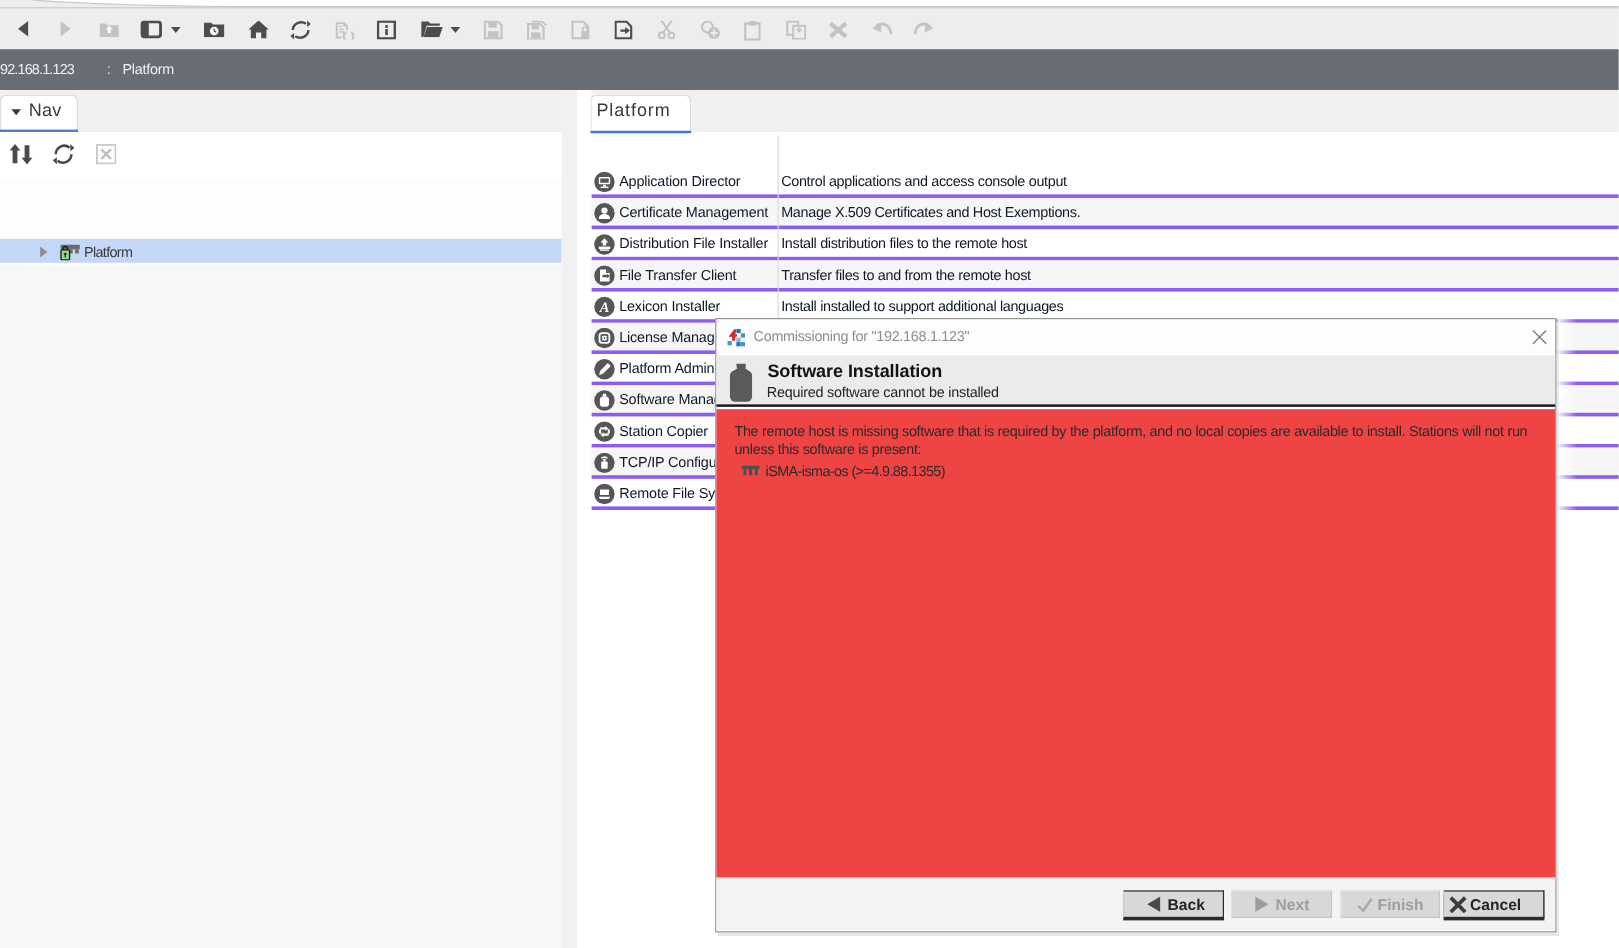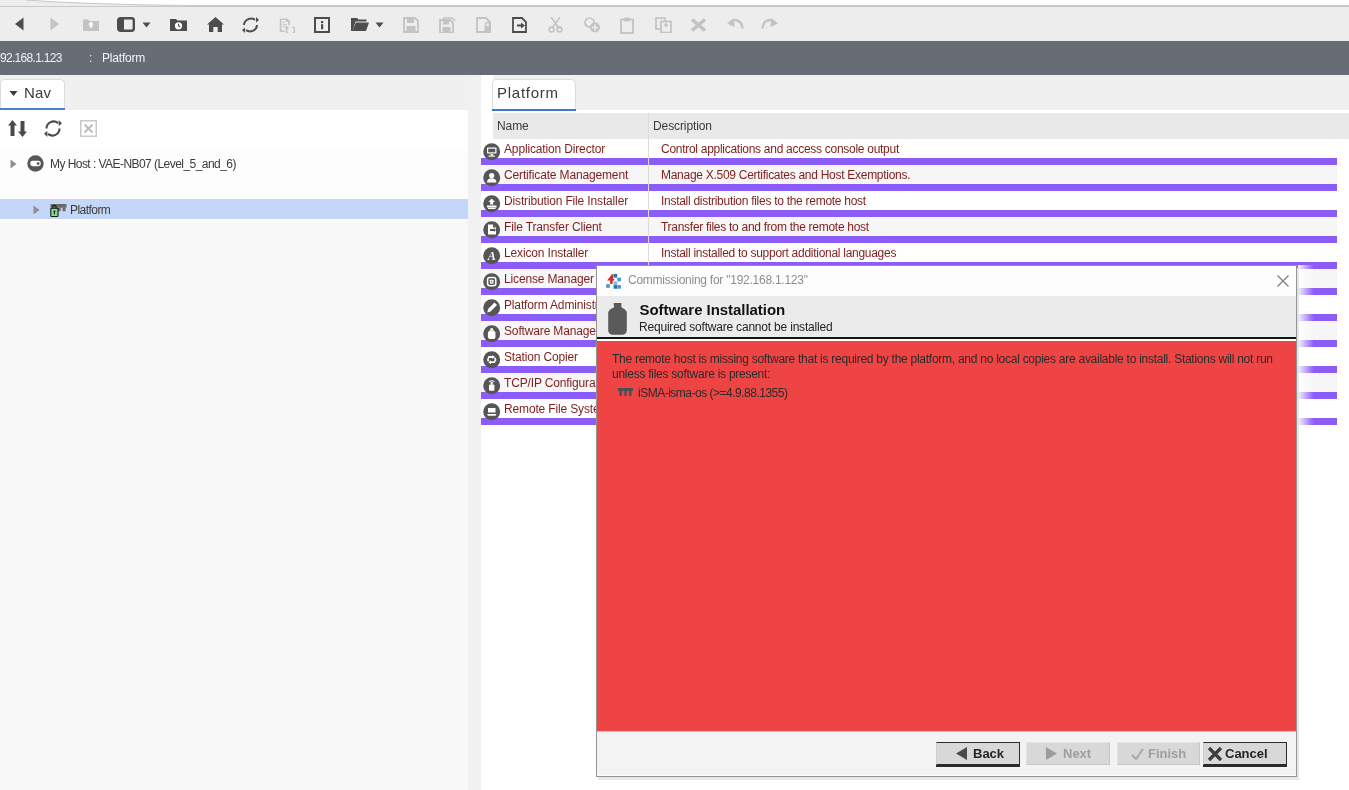--- a/index.html
+++ b/index.html
@@ -31,24 +31,24 @@
 #splitter { left:468px; top:75px; width:13px; height:715px; background:#f1f1f1; }
 
 #rightpanel { left:481px; top:75px; width:868px; height:715px; background:#fff; }
 #rtabstrip { left:12px; top:0; width:856px; height:35px; background:#f0f0f0; }
 #ptab { left:11px; top:4px; width:84px; height:30px; background:#fff; border:1px solid #dcdcdc; border-bottom:none; border-radius:5px 5px 0 0; }
 #ptabline { left:11px; top:34px; width:84px; height:2px; background:#3c79d2; }
 .tabtxt { position:absolute; font-size:15px; color:#3a3a3a; }
 
 #thead { left:12px; top:38px; width:856px; height:26px; background:#e9e9e9; font-size:12px; letter-spacing:-0.1px; color:#3a3a3a; }
 .hcell { position:absolute; top:50%; transform:translateY(-50%); }
-.row { position:absolute; left:0; width:856px; height:26px; font-size:12px; color:#7f1d1d; border-bottom:7px solid #8b5cf6; }
+.row { position:absolute; left:12px; width:856px; height:26px; font-size:12px; color:#0f172a; border-bottom:3px solid #8b5cf6; }
 .row.alt { background:#f6f6f6; }
 .row .name { position:absolute; left:23px; top:50%; transform:translateY(-50%); white-space:pre; letter-spacing:-0.15px; }
-.row .desc { position:absolute; left:158px; top:50%; transform:translateY(-50%); white-space:pre; letter-spacing:-0.28px;margin-left:22px; }
+.row .desc { position:absolute; left:158px; top:50%; transform:translateY(-50%); white-space:pre; letter-spacing:-0.28px; }
 .cico { position:absolute; left:2px; top:4px; }
 #colline { left:167px; top:38px; width:1px; height:313px; background:#dcdcdc; }
 
 #dialog { left:596px; top:265px; width:701px; height:512px; background:#fdfdfd; border:1px solid #949494; box-shadow:2px 3px 0 0 rgba(228,228,228,0.9); }
 #dtitletxt { position:absolute; left:31px; top:6.5px; font-size:12px; letter-spacing:-0.25px; color:#8d8d8d; }
 #dhead { left:0; top:30px; width:699px; height:43px; background:#ebebeb; border-bottom:2px solid #151515; }
 #dbody { left:0; top:75px; width:699px; height:391px; background:#ef4444; font-size:12px; color:#2b2b2b; }
 #dbody .bl { position:absolute; left:15px; white-space:pre; letter-spacing:-0.26px; }
 #dfoot { left:0; top:465px; width:699px; height:44px; background:#f3f3f3; border-top:1px solid #c9c9c9; }
 .btn { position:absolute; top:476px; height:23px; background:#d8d8d8; font-size:13px; font-weight:bold; }
@@ -238,31 +238,20 @@
       </svg>
 
       <svg class="abs" style="left:80px; top:10px;" width="17" height="17">
         <rect x="0.75" y="0.75" width="15.5" height="15.5" fill="none" stroke="#c9c9c9" stroke-width="1.5"></rect>
         <path d="M4.5,4.5 L12.5,12.5 M12.5,4.5 L4.5,12.5" stroke="#bdbdbd" stroke-width="2"></path>
       </svg>
     </div>
     <div id="treewhite" class="abs"></div>
     <div id="tree" class="abs">
       <div id="selrow" class="abs"></div>
-      <div class="trow" style="top:2px;">
-        <svg class="tico" style="left:10px; top:7px;" width="7" height="10">
-            <polygon points="0.5,0.5 6.5,5 0.5,9.5" fill="#8f8f8f"></polygon>
-          </svg>
-        <svg class="tico" style="left:27px;" width="17" height="17">
-            <circle cx="8.5" cy="8.5" r="8.2" fill="#575757"></circle>
-            <rect x="3.2" y="5.8" width="10.6" height="5.4" rx="2.4" fill="#fff"></rect>
-            <rect x="9.8" y="7.3" width="2.6" height="2.4" fill="#575757"></rect>
-          </svg>
-        <span class="txt" style="left:50px;">My Host : VAE-NB07 (Level_5_and_6)</span>
-      </div>
       <div class="trow" style="top:48px;">
         <svg class="tico" style="left:33px; top:7px;" width="7" height="10">
             <polygon points="0.5,0.5 6.5,5 0.5,9.5" fill="#8f8f8f"></polygon>
           </svg>
         <svg class="tico" style="left:50px; top:5px;" width="17" height="14" viewBox="0 0 17 14">
           <rect x="0.5" y="1" width="16" height="3.8" fill="#6a6a6a"></rect>
           <rect x="7.6" y="4.8" width="3" height="3.4" fill="#6a6a6a"></rect>
           <rect x="12.6" y="4.8" width="3" height="3.4" fill="#6a6a6a"></rect>
           <rect x="0.8" y="5.2" width="7.2" height="8.3" rx="0.8" fill="#8ed88e" stroke="#101c10" stroke-width="1.1"></rect>
           <path d="M2.7,5.4 v-1.3 a1.7,1.7 0 0 1 3.4,0 v1.3" fill="none" stroke="#101c10" stroke-width="1.1"></path>
@@ -274,24 +263,20 @@
     </div>
   </div>
 
   <div id="splitter" class="abs"></div>
 
   <div id="rightpanel" class="abs">
     <div id="rtabstrip" class="abs"></div>
     <div id="ptab" class="abs"></div>
     <div id="ptabline" class="abs"></div>
     <span class="tabtxt" style="left:16px; top:9px; letter-spacing:0.75px;">Platform</span>
-    <div id="thead" class="abs">
-        <span class="hcell" style="left:4px;">Name</span>
-        <span class="hcell" style="left:160px;">Description</span>
-      </div>
     <div id="rows">
         <div class="row" style="top: 64px;">
           <span class="cico">
             <svg width="18" height="18">
               <circle cx="8.7" cy="8.7" r="8.5" fill="#565656"></circle>
               <rect x="4" y="4.5" width="9.5" height="6" rx="0.8" fill="#fff"></rect>
               <rect x="5.2" y="5.7" width="7.1" height="3.6" fill="#565656"></rect>
               <rect x="7.5" y="11" width="2.5" height="1.5" fill="#fff"></rect>
               <rect x="5.5" y="12.5" width="6.5" height="1.2" fill="#fff"></rect>
             </svg>
@@ -436,21 +421,21 @@
       </svg>
     <div id="dhead" class="abs"></div>
     <svg class="abs" style="left:11px; top:36.5px;" width="19" height="32" viewBox="0 0 19 32">
       <path d="M5.6,0 h7.8 v3.6 h-0.6 l3.4,2.8 h-13 l3.4,-2.8 h-0.6 Z" fill="#5a5a5a"></path>
       <rect x="0.2" y="5.6" width="18.6" height="26.2" rx="4.6" fill="#5a5a5a"></rect>
     </svg>
     <div style="position:absolute; left:42.5px; top:35px; font-size:15px; font-weight:bold; letter-spacing:-0.05px; color:#131313;">Software Installation</div>
     <div style="position:absolute; left:42px; top:54px; font-size:12px; letter-spacing:-0.2px; color:#242424;">Required software cannot be installed</div>
     <div id="dbody" class="abs">
       <span class="bl" style="top:10.5px;">The remote host is missing software that is required by the platform, and no local copies are available to install. Stations will not run</span>
-      <span class="bl" style="top:25.5px;">unless files software is present:</span>
+      <span class="bl" style="top:25.5px;">unless this software is present:</span>
       <svg class="abs" style="left:21px; top:47px;" width="15" height="9" viewBox="0 0 15 9">
           <path d="M0,0 h15 v3 h-1.5 v5 h-2.5 v-5 h-2.25 v5 h-2.5 v-5 H4 v5 H1.5 v-5 H0 Z" fill="#4f4f4f"></path>
         </svg>
       <span class="bl" style="left:41px; top:44.5px; letter-spacing:-0.5px;">iSMA-isma-os (&gt;=4.9.88.1355)</span>
     </div>
     <div id="dfoot" class="abs"></div>
     <div class="btn on" style="left:339px; width:84px;">
       <svg style="left:19px; top:4px;" width="11" height="13">
           <polygon points="11,0 0,6.5 11,13" fill="#4a4a4a"></polygon>
         </svg>

